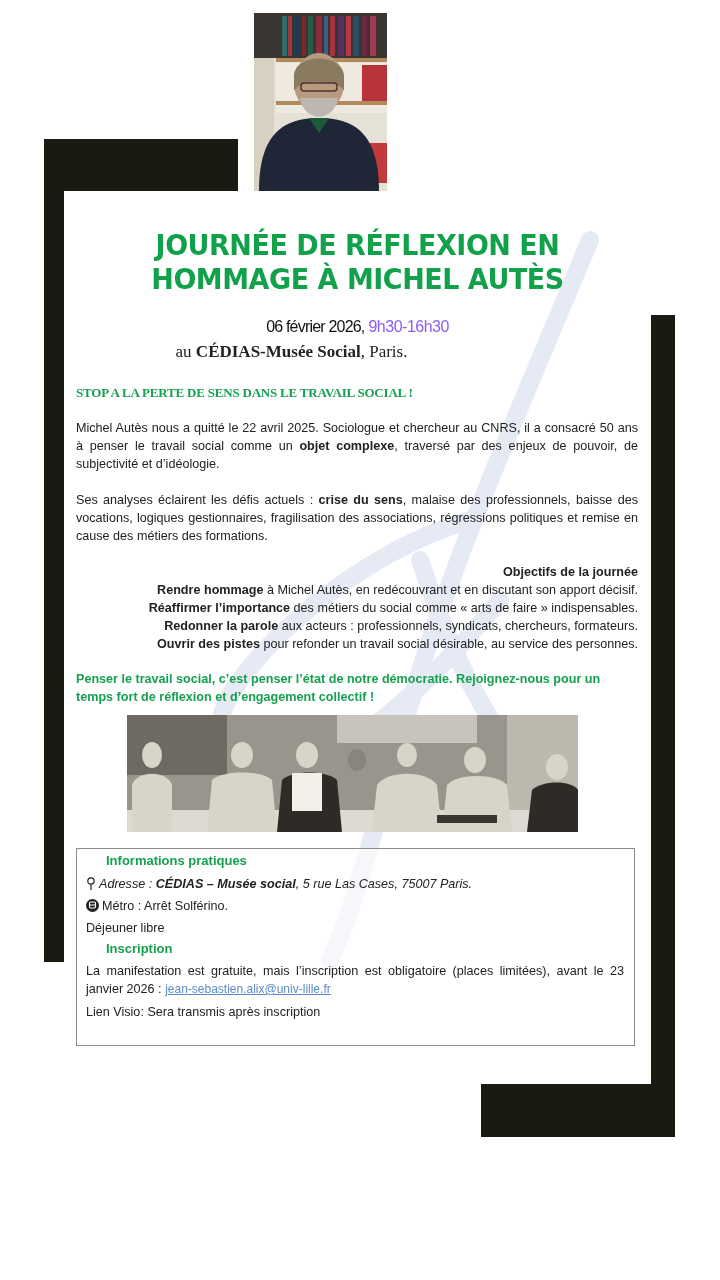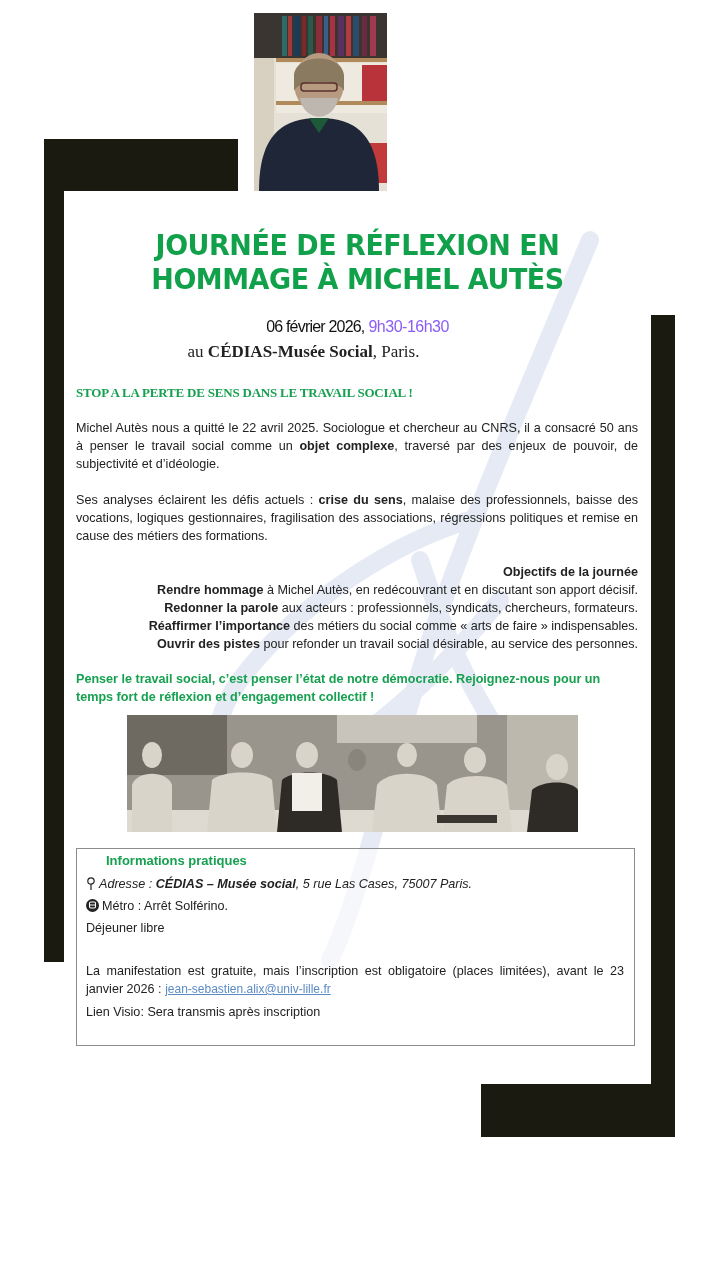--- a/index.html
+++ b/index.html
@@ -9,21 +9,21 @@
   .card { position:absolute; left:64px; top:191px; width:587px; height:893px; background:#ffffff; }
   .wm { position:absolute; left:0; top:0; width:720px; height:1280px; pointer-events:none; }
   .portrait { position:absolute; left:254px; top:13px; width:133px; height:178px; overflow:hidden; background:#d9d3c6; }
   .title { position:absolute; left:64px; top:228px; width:587px; text-align:center; color:#12a14b;
            font-family:"DejaVu Sans", sans-serif; font-weight:bold; font-size:29px; line-height:34px;
            letter-spacing:-0.5px; transform:scaleX(0.93); transform-origin:center; }
   .date { position:absolute; left:64px; top:318px; width:587px; text-align:center; font-size:16px;
           font-family:"Liberation Sans", sans-serif; letter-spacing:-0.5px; }
   .date b { font-weight:normal; color:#111; letter-spacing:-0.8px; }
   .date .hrs { color:#8b5cf6; }
-  .place { position:absolute; left:60px; top:342px; width:487px; text-align:center; font-size:17px;
+  .place { position:absolute; left:48px; top:342px; width:487px; text-align:center; font-size:17px;
            font-family:"Liberation Serif", serif; color:#222; }
   .place b { font-weight:bold; }
   .txt { position:absolute; left:76px; width:562px; font-size:12.6px; line-height:18px; text-align:justify;
          font-family:"Liberation Sans", sans-serif; color:#222; }
   .stop { position:absolute; left:76px; top:385px; font-size:13px; font-weight:bold; color:#16a050;
           font-family:Liberation Serif, serif; letter-spacing:-0.2px; }
   .green-b { color:#16a050; font-weight:bold; }
   .obj p { margin:0; }
   .grp { position:absolute; left:127px; top:715px; width:451px; height:117px; overflow:hidden; background:#8a867e; }
   .infobox { position:absolute; left:76px; top:848px; width:557px; height:196px; border:1px solid #8c8c8c; background:rgba(255,255,255,0.6); }
@@ -102,22 +102,22 @@
   <span>Michel Autès nous a quitté le 22 avril 2025. Sociologue et chercheur au CNRS,  il a consacré 50 ans à penser le travail social comme un </span><b>objet complexe</b><span>, traversé par des enjeux de pouvoir, de subjectivité et d’idéologie.</span>
 </div>
 
 <div class="txt" style="top:491px;">
   <span>Ses analyses éclairent les défis actuels : </span><b>crise du sens</b><span>, malaise des professionnels, baisse des vocations, logiques gestionnaires, fragilisation des associations, régressions politiques et remise en cause des métiers des formations.</span>
 </div>
 
 <div class="txt obj" style="top:563px; text-align:right;">
   <p><b>Objectifs de la journée</b></p>
   <p><b>Rendre hommage</b><span> à Michel Autès, en redécouvrant et en discutant son apport décisif.</span></p>
+  <p><b>Réaffirmer l’importance</b><span> des métiers du social comme « arts de faire » indispensables.</span></p>
   <p><b>Redonner la parole</b><span> aux acteurs : professionnels,  syndicats,  chercheurs,  formateurs.</span></p>
-  <p><b>Réaffirmer l’importance</b><span> des métiers du social comme « arts de faire » indispensables.</span></p>
   <p><b>Ouvrir des pistes</b><span> pour refonder un travail social désirable,  au service des personnes.</span></p>
 </div>
 
 <div class="txt green-b" style="top:670px; text-align:left;"> Penser le travail social, c’est penser l’état de notre démocratie. Rejoignez-nous pour un temps fort de réflexion et d’engagement collectif !</div>
 
 <div class="grp">
   <svg width="451" height="117" viewBox="0 0 451 117">
     <rect width="451" height="117" fill="#9a958c"></rect>
     <rect x="0" y="0" width="100" height="60" fill="#6e6a62"></rect>
     <rect x="210" y="0" width="140" height="28" fill="#c9c4bb"></rect>
@@ -156,17 +156,18 @@
   <div class="line" style="top:48px;">
     <span class="ico">
       <svg width="13" height="13" viewBox="0 0 13 13">
           <circle cx="6.5" cy="6.5" r="6.5" fill="#222"></circle>
           <rect x="3.5" y="3" width="6" height="6" rx="1.2" fill="none" stroke="#fff" stroke-width="1.1"></rect>
           <line x1="3.5" y1="6" x2="9.5" y2="6" stroke="#fff" stroke-width="1"></line>
         </svg>
     </span><span>Métro : Arrêt Solférino.</span>
   </div>
   <div class="line" style="top:70px;">Déjeuner  libre</div>
+  <div class="line h" style="top:91px;">Inscription</div>
   <div class="line" style="top:113px;">
     <span>La manifestation est gratuite, mais l’inscription est obligatoire (places limitées), avant le 23 janvier 2026 : </span><a class="link">jean-sebastien.alix@univ-lille.fr</a>
   </div>
   <div class="line" style="top:154px;">Lien Visio: Sera transmis après inscription</div>
 </div>
 
 </body></html>

